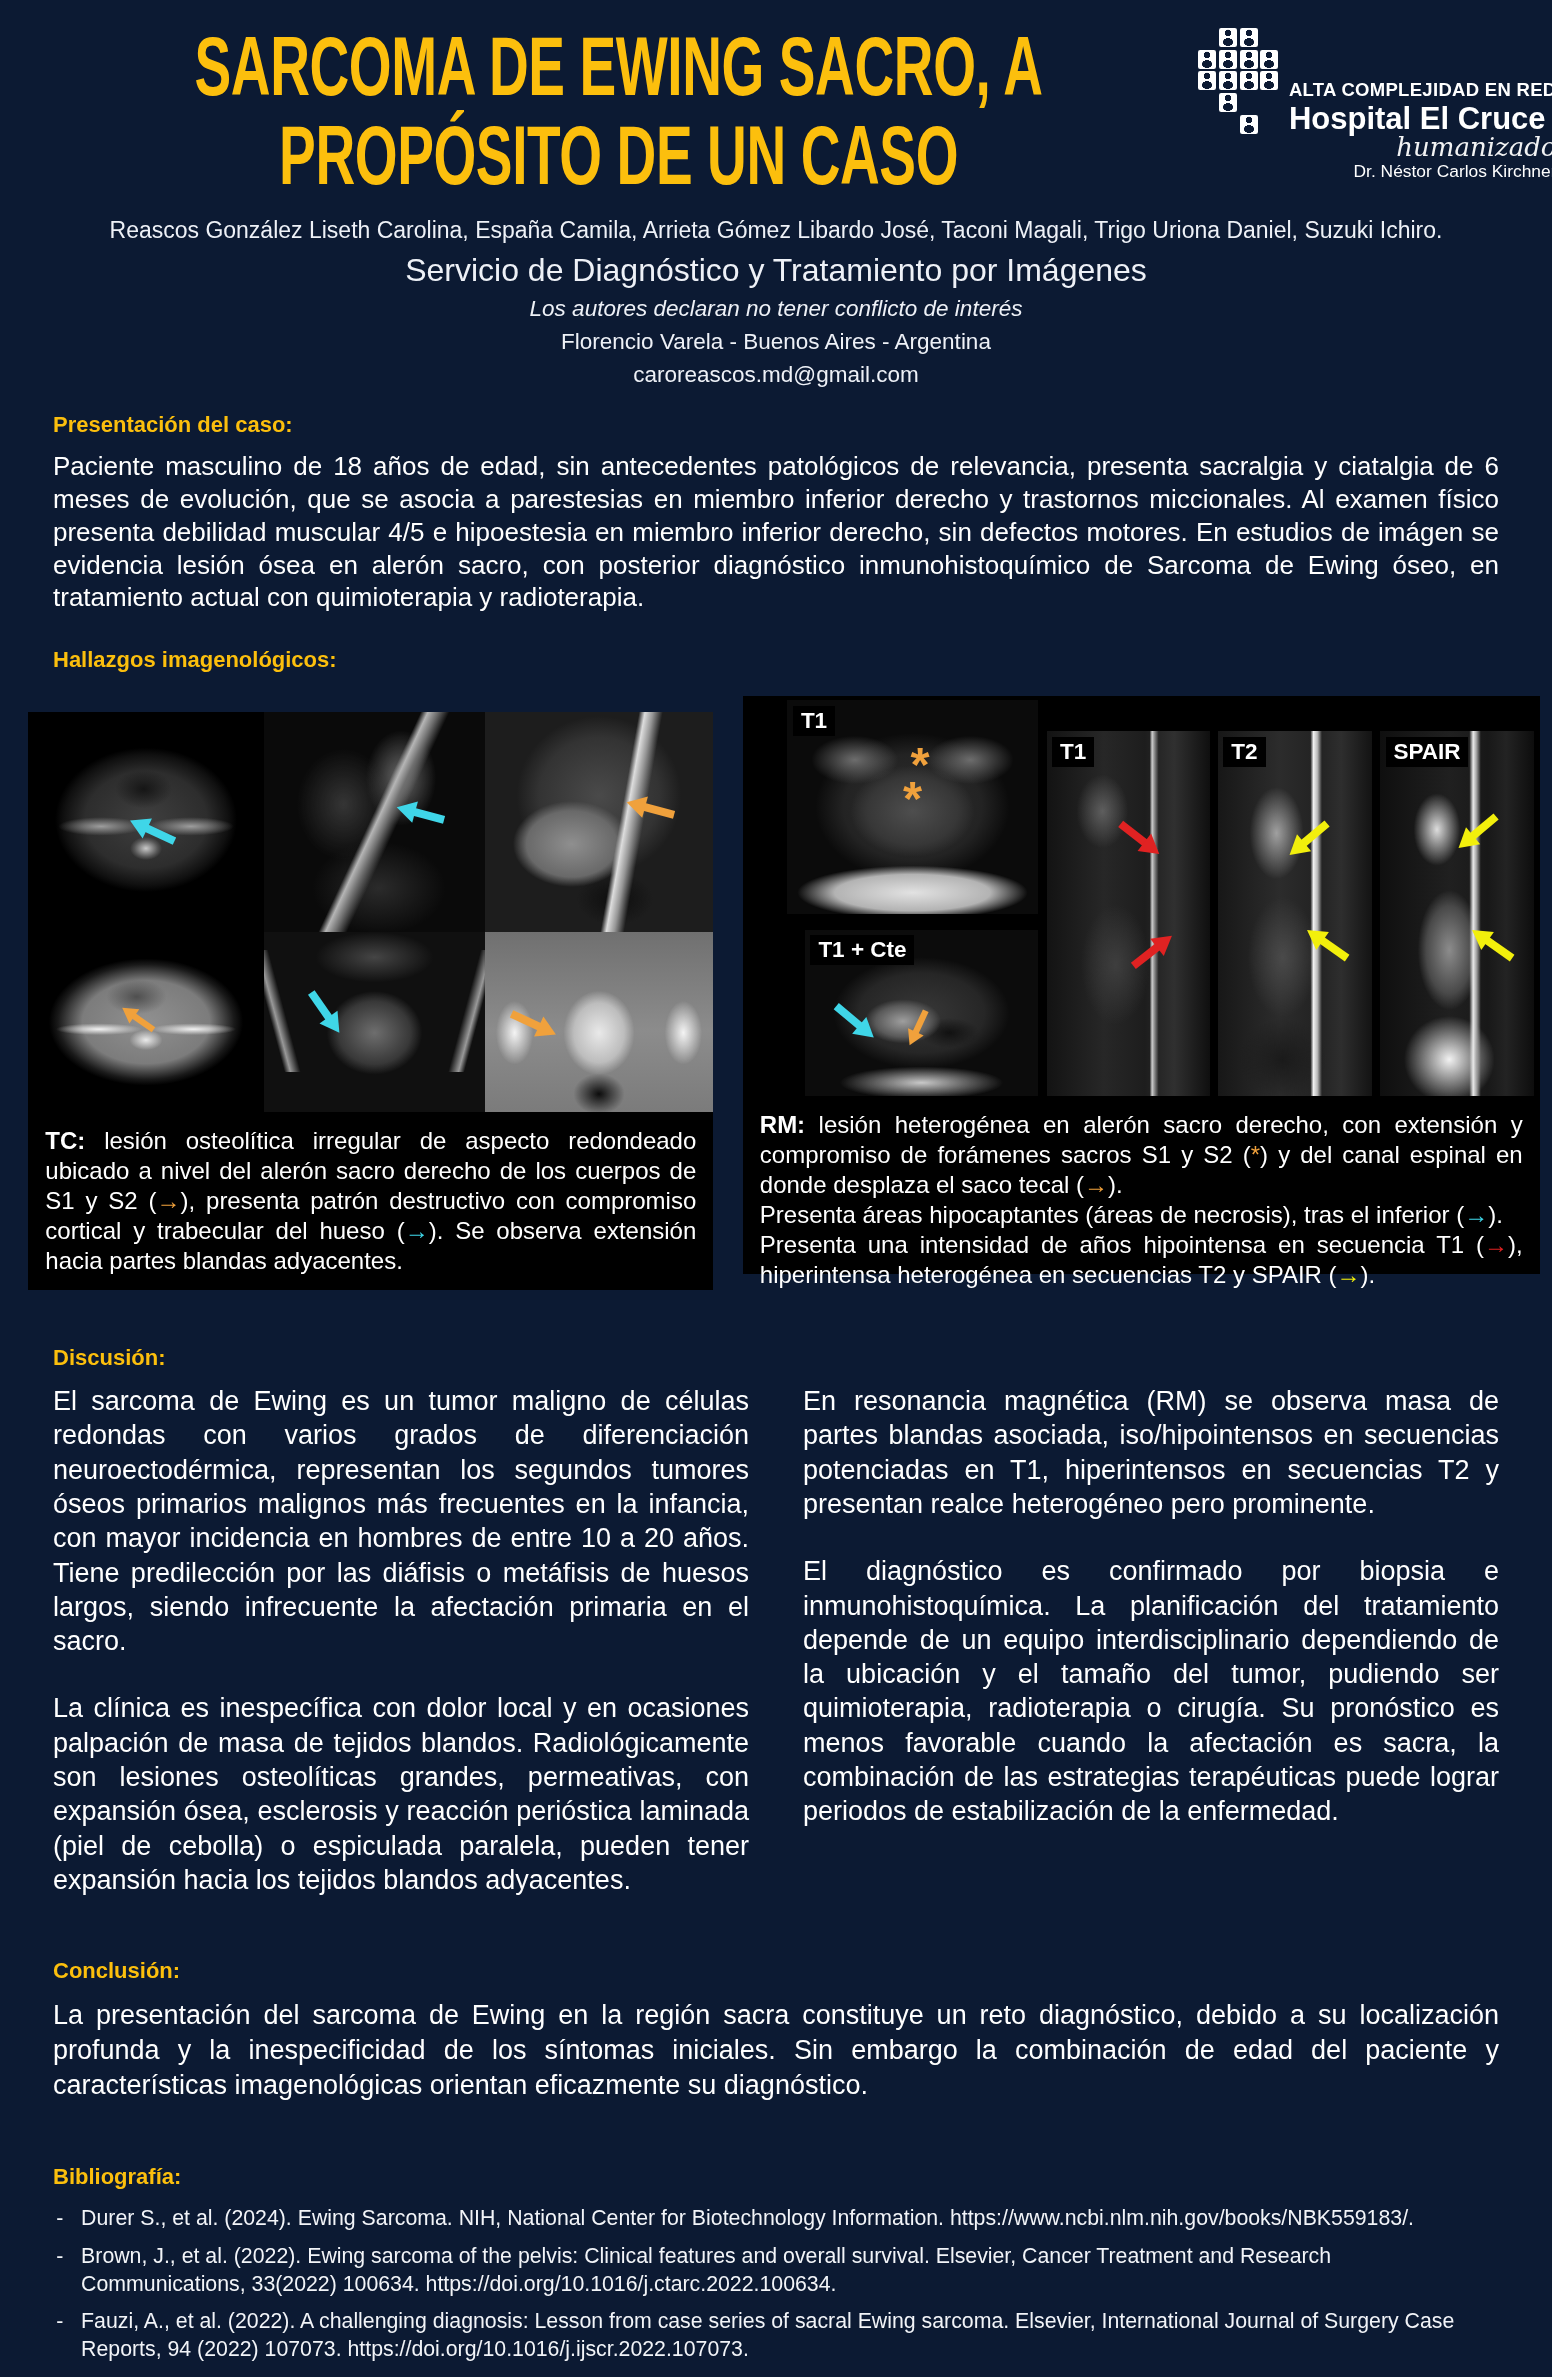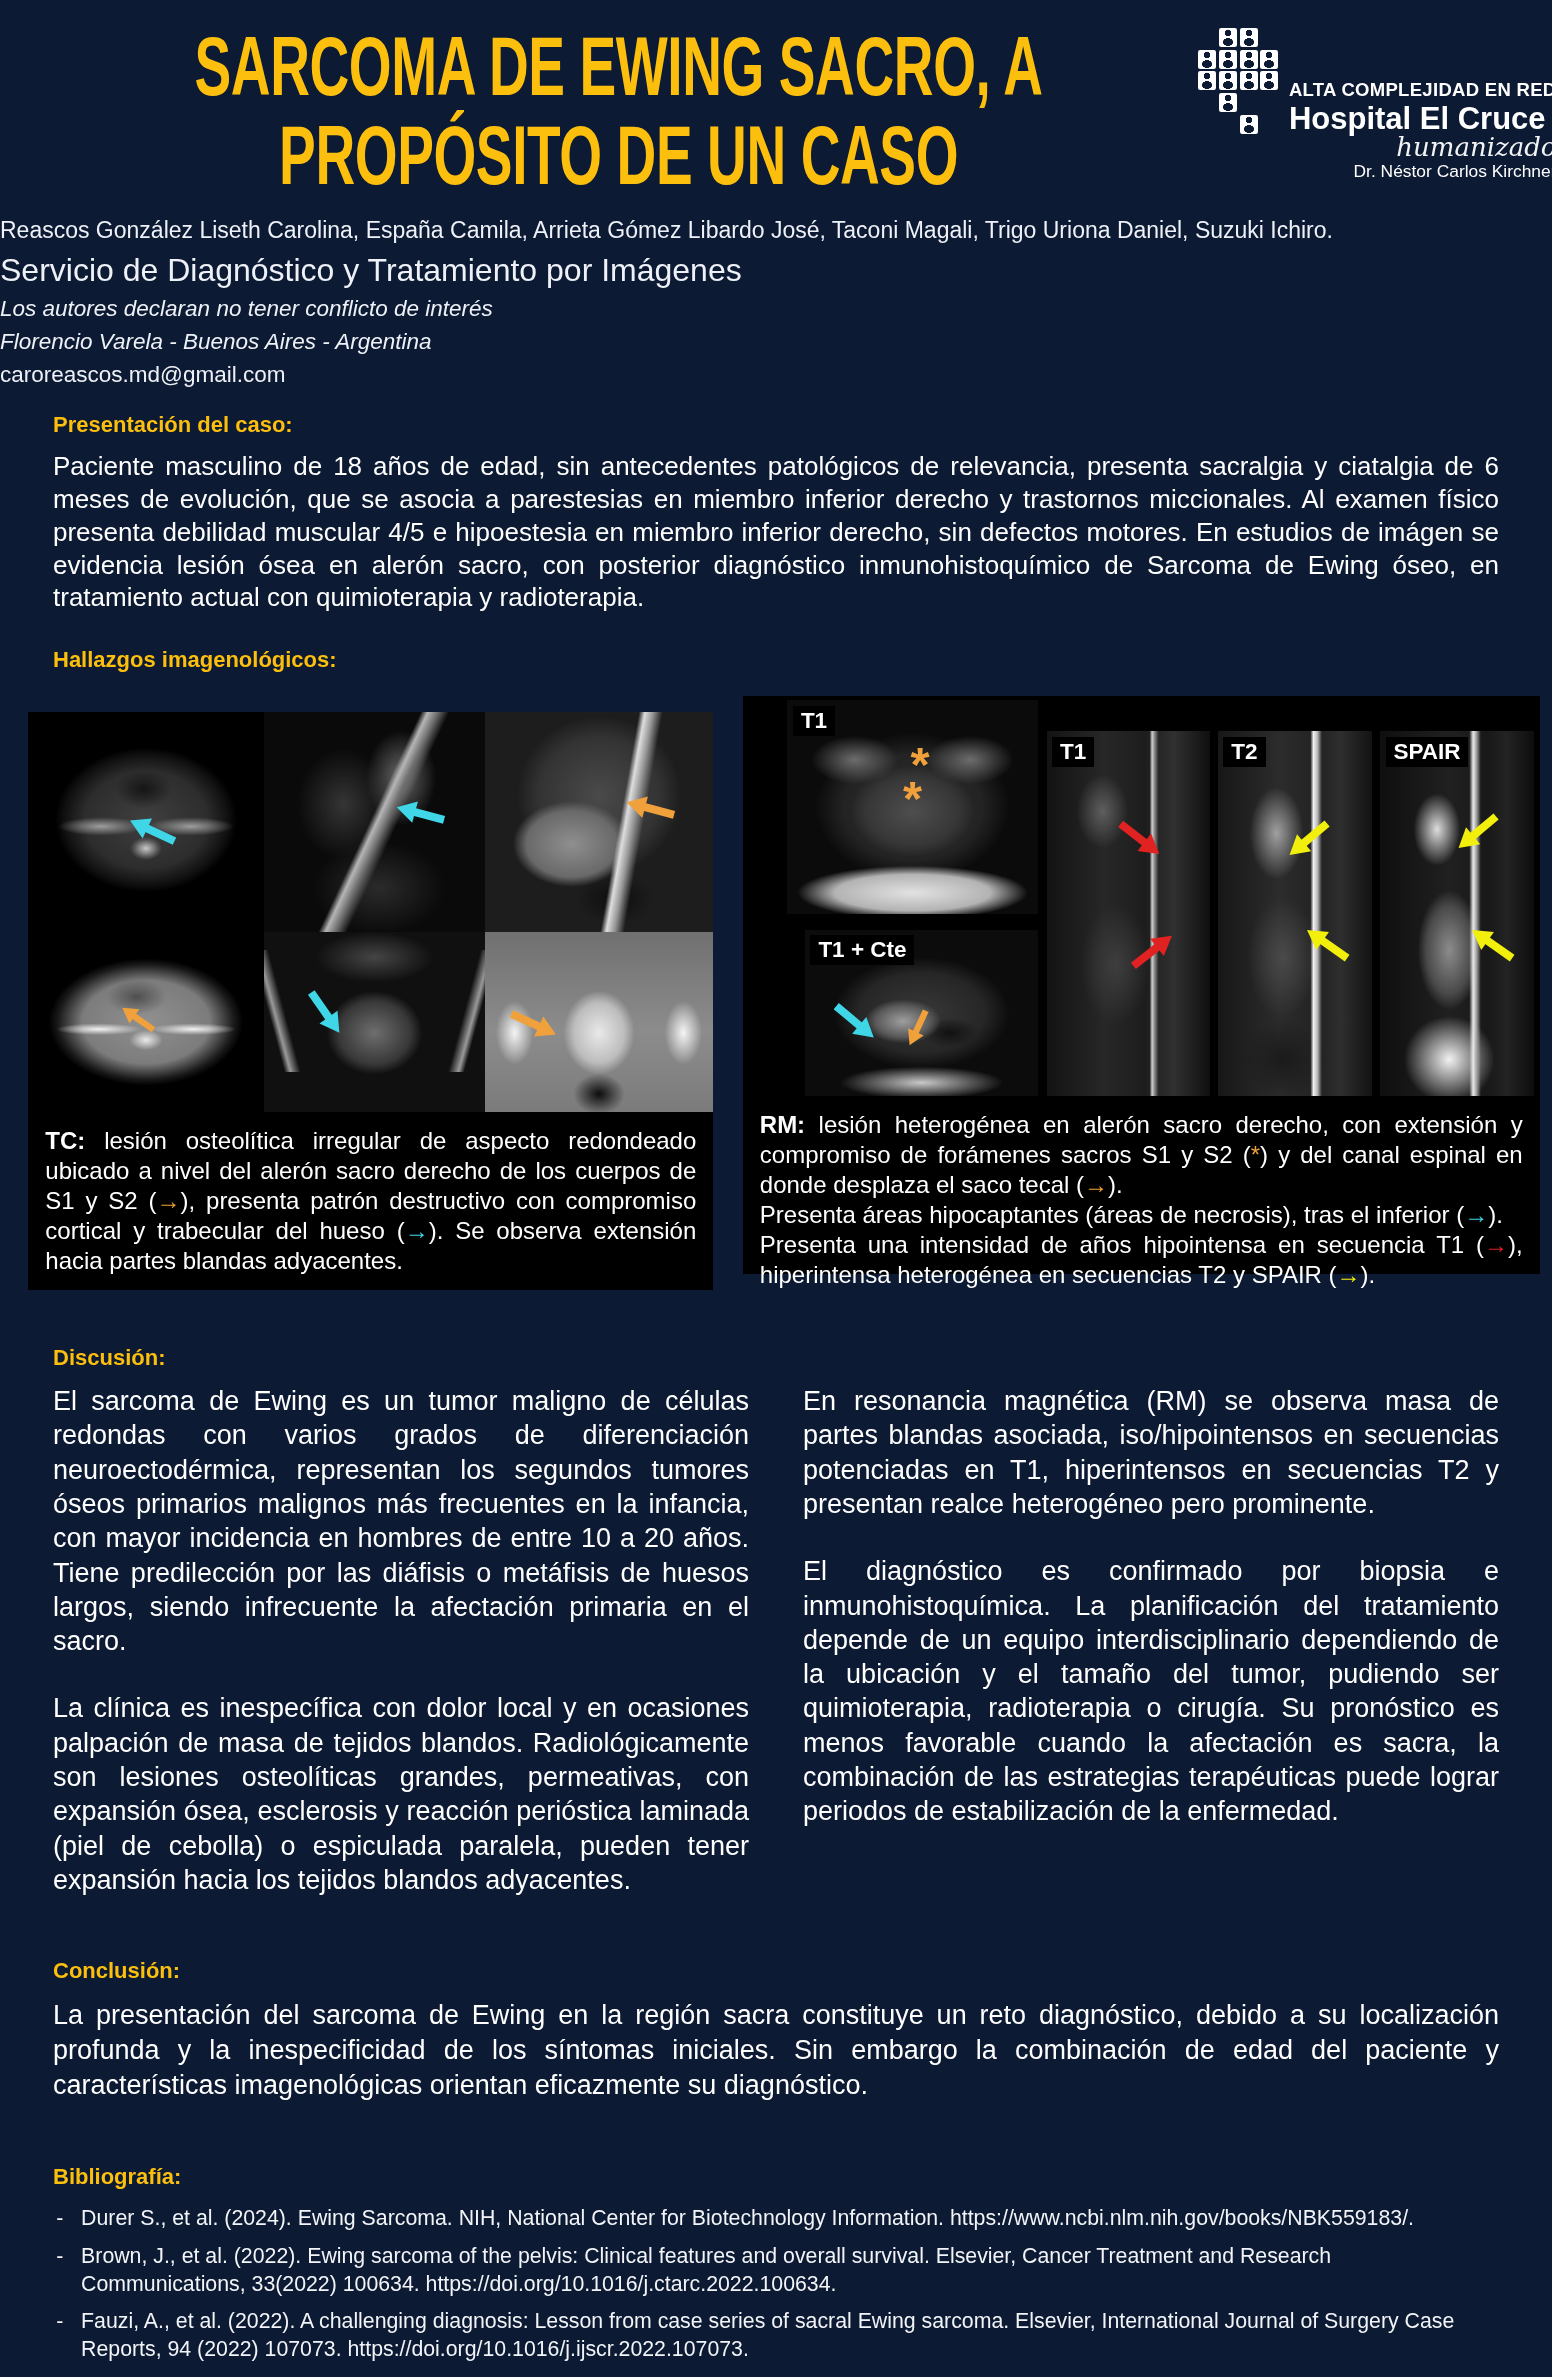--- a/index.html
+++ b/index.html
@@ -41,26 +41,26 @@
   .p12{grid-area:2/1} .p22{grid-area:2/2} .p32{grid-area:2/3} .p42{grid-area:2/4}
   .p13{grid-area:3/1} .p23{grid-area:3/2} .p33{grid-area:3/3} .p43{grid-area:3/4}
   .p24{grid-area:4/2} .p35{grid-area:5/3}
   .logo-text { flex:1; padding-top:54px; line-height:1.1; }
   .logo-net { font-size:18.5px; font-weight:bold; letter-spacing:0.3px; white-space:nowrap; }
   .logo-hosp { font-size:31px; font-weight:bold; margin-top:2.2px; white-space:nowrap; }
   .logo-tag { font-size:26px; font-style:italic; font-family:"DejaVu Serif", serif; text-align:right; margin-top:-3.4px; opacity:.95; }
   .logo-dir { font-size:17.4px; text-align:right; margin-top:0px; }
 
   
-  .byline { text-align:left; margin-top:3.4px; color:#eef1f7; }
+  .byline { text-align:center; margin-top:3.4px; color:#eef1f7; }
   .byline > div { margin:7.3px 0; }
   .authors { font-size:23px; }
   .service { font-size:32px; font-weight:normal; }
   .disclosure { font-size:22.5px; font-style:italic; }
-  .place { font-size:22.5px;font-style:italic; }
+  .place { font-size:22.5px; }
   .email { font-size:22.5px; }
 
   
   .pad { padding-left:53px; padding-right:53px; }
   h2 { font-size:22px; font-weight:bold; color:#fcbf0d; margin:0; }
   .h-case { margin-top:23.6px; }
   .case-body { font-size:26px; line-height:1.26; text-align:justify; margin-top:12.3px; }
   .h-find { margin-top:33px; }
 
   

